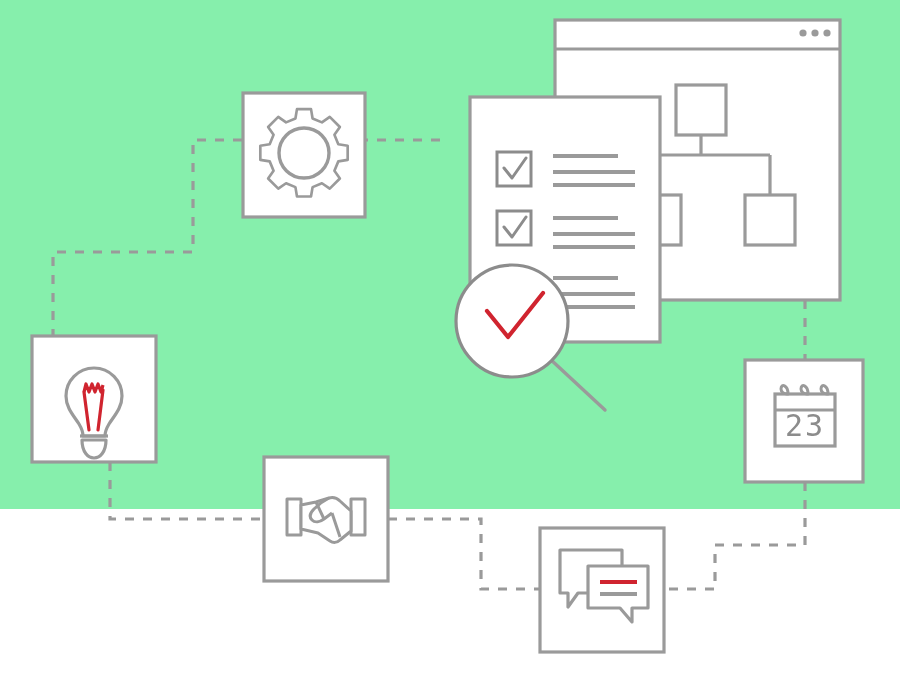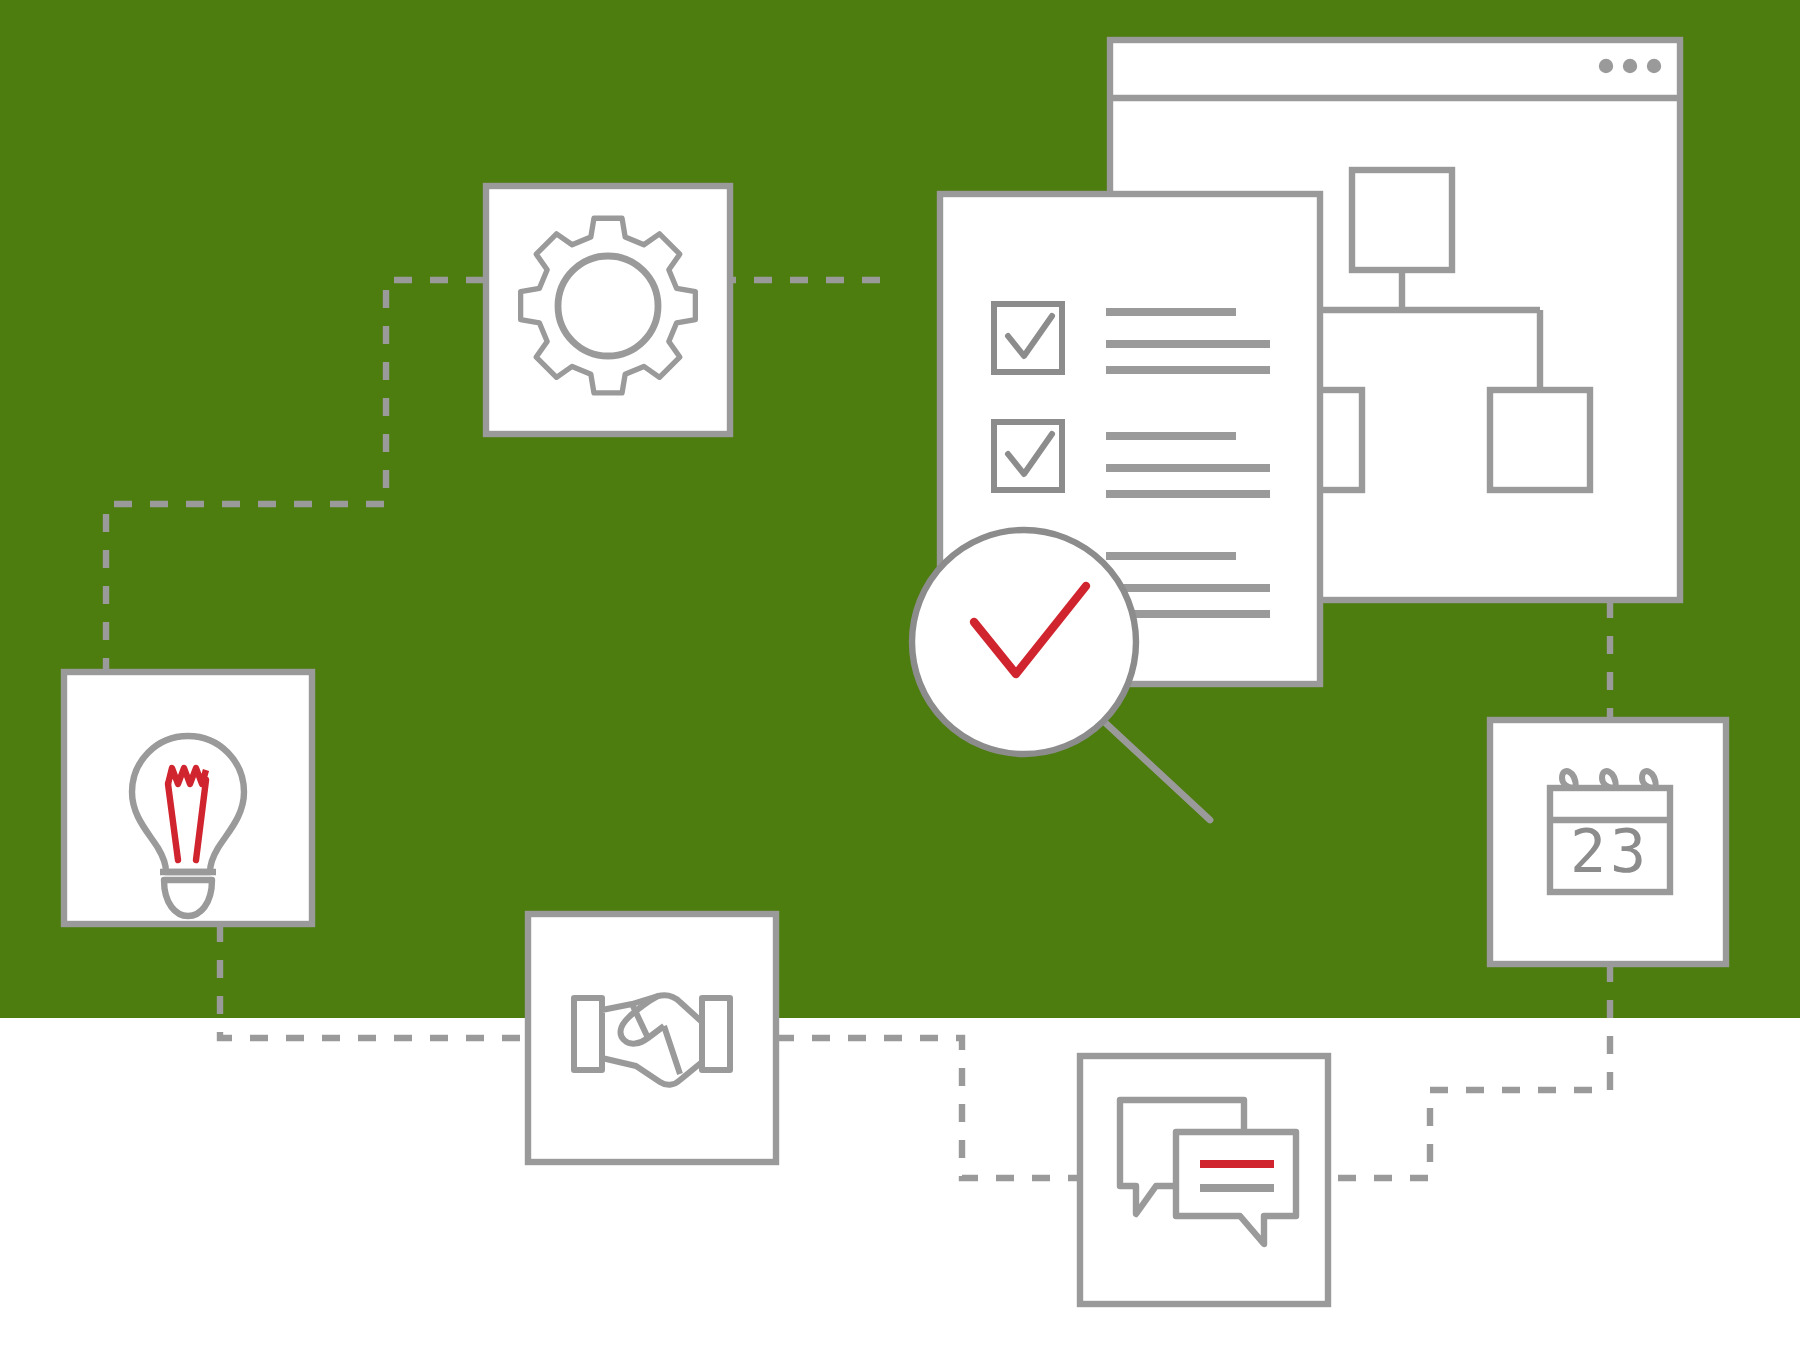--- a/index.html
+++ b/index.html
@@ -11,21 +11,21 @@
   body {
     width: 900px;
     height: 675px;
     font-family: "Liberation Sans", sans-serif;
     overflow: hidden;
   }
   #stage {
     position: relative;
     width: 900px;
     height: 509px;
-    background: #4d7c0f;
+    background: #86efac;
   }
   #diagram {
     position: absolute;
     left: 0;
     top: 0;
     width: 900px;
     height: 675px;
     display: block;
   }
   .calendar-number {

